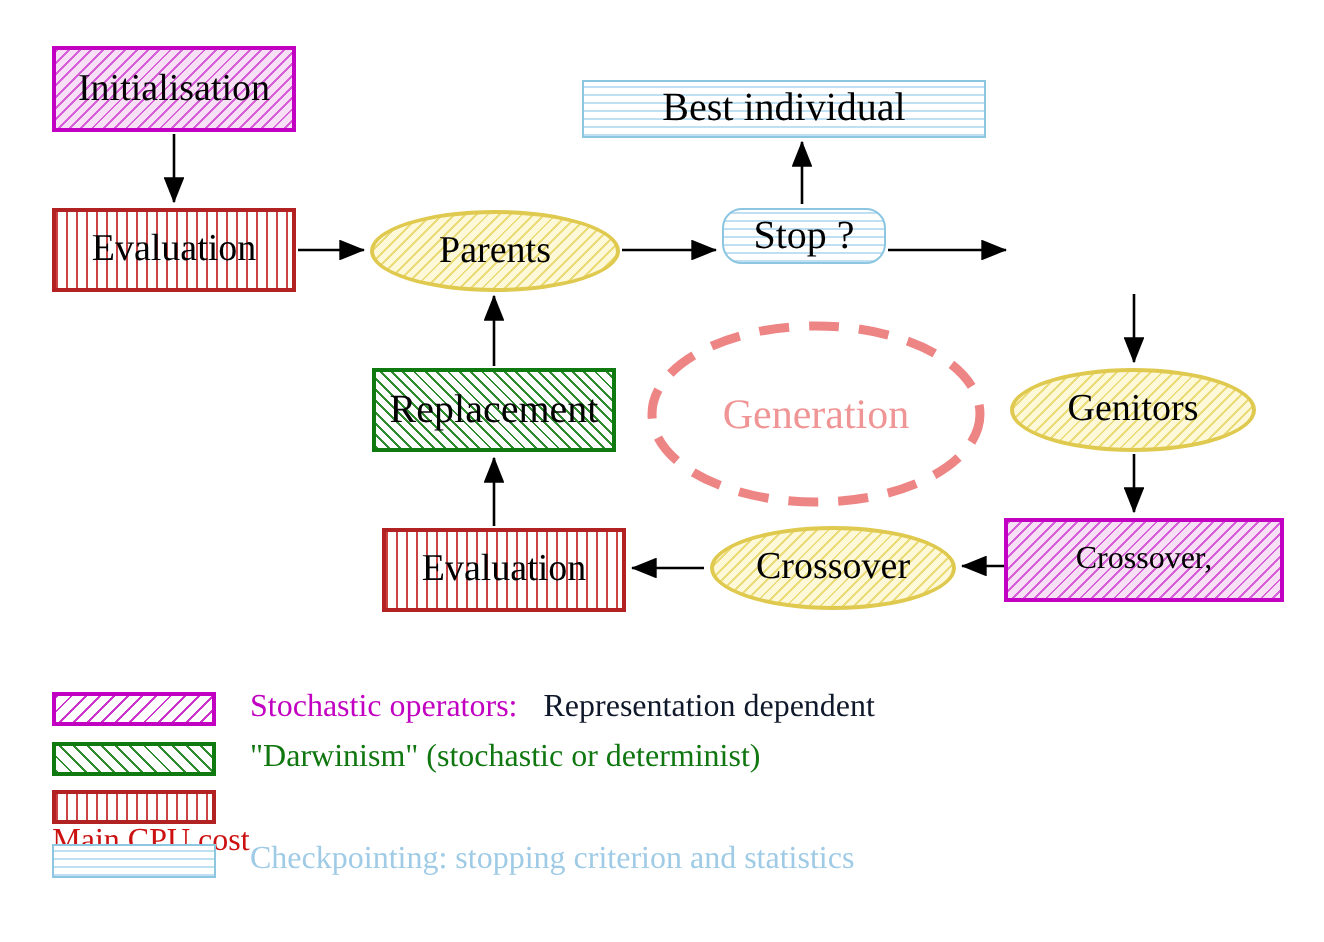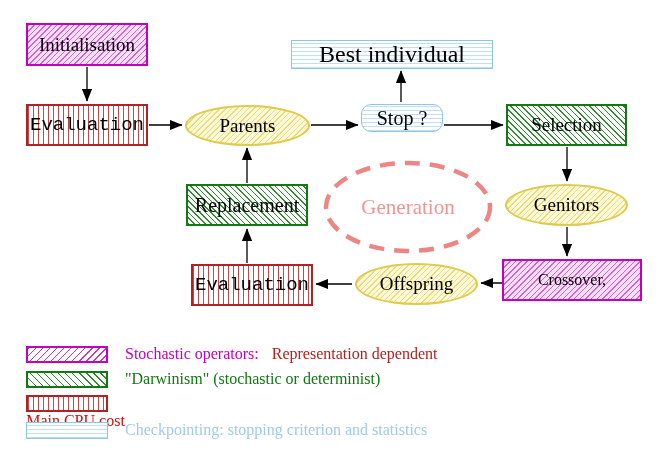--- a/index.html
+++ b/index.html
@@ -34,21 +34,20 @@
     background: repeating-linear-gradient(135deg, #d75fd7 0, #d75fd7 1px, #f7e0f5 1px, #f7e0f5 4px);
     font-family: Liberation Serif, serif;
   }
   .hatch-green {
     border: 2px solid #0f7a0f;
     background: repeating-linear-gradient(45deg, #2e8b2e 0, #2e8b2e 1px, #ffffff 1px, #ffffff 4px);
   }
   .lines-red {
     border: 2px solid #b22222;
     background: repeating-linear-gradient(90deg, #cc4343 0, #cc4343 1px, #ffffff 1px, #ffffff 5px);
-    font-family: Liberation Mono, monospace;
   }
   .lines-cyan {
     border: 1px solid #8cc6e0;
     background: repeating-linear-gradient(0deg, #bfe0f2 0, #bfe0f2 1px, #ffffff 1px, #ffffff 4px);
   }
   .ellipse-yellow {
     border: 2px solid #dfc94e;
     border-radius: 50%;
     background: repeating-linear-gradient(135deg, #ecdb79 0, #ecdb79 1px, #fdf8d8 1px, #fdf8d8 4px);
   }
@@ -87,21 +86,21 @@
   }
   .sw-red {
     border: 2px solid #b22222;
     background: repeating-linear-gradient(90deg, #cc4343 0, #cc4343 1px, #ffffff 1px, #ffffff 5px);
   }
   .sw-cyan {
     border: 1px solid #8cc6e0;
     background: repeating-linear-gradient(0deg, #bfe0f2 0, #bfe0f2 1px, #ffffff 1px, #ffffff 4px);
   }
   .t-magenta { color: #c200c2; }
-  .t-yellow  { color: #b91c1c; margin-left: 13px; }
+  .t-yellow  { color: #0f172a; margin-left: 13px; }
   .t-green   { color: #107710; }
   .t-red     { color: #cc1111; }
   .t-cyan    { color: #9fcbe6; }
 </style>
 </head>
 <body>
 
 <div class="canvas">
 
   <svg class="arrows" viewBox="0 0 662 471" xmlns="http://www.w3.org/2000/svg">
@@ -129,42 +128,39 @@
   </div>
 
   <div class="node lines-red" style="left:26px; top:104px; width:122px; height:42px;">
     <span>Evaluation</span>
   </div>
 
   <div class="node ellipse-yellow" style="left:185px; top:105px; width:125px; height:41px;">
     <span>Parents</span>
   </div>
 
-  <div class="node lines-cyan" style="left:291px; top:40px; width:202px; height:29px; font-size:24px;">
+  <div class="node lines-cyan" style="left:291px; top:40px; width:202px; height:29px; font-size:20px;">
     <span>Best individual</span>
   </div>
 
   <div class="node lines-cyan rounded" style="left:361px; top:104px; width:82px; height:28px; font-size:20px;">
     <span>Stop ?</span>
   </div>
 
-  <div class="node hatch-green" style="left:506px; top:104px; width:121px; height:42px;">
-    <span>Selection</span>
-  </div>
 
   <div class="node ellipse-yellow" style="left:505px; top:184px; width:123px; height:42px;">
     <span>Genitors</span>
   </div>
 
   <div class="node hatch-magenta two-line" style="left:502px; top:259px; width:140px; height:42px;">
     <span>Crossover,</span>
   </div>
 
   <div class="node ellipse-yellow" style="left:355px; top:263px; width:123px; height:42px;">
-    <span>Offspring</span>
+    <span>Crossover</span>
   </div>
 
   <div class="node lines-red" style="left:191px; top:264px; width:122px; height:42px;">
     <span>Evaluation</span>
   </div>
 
   <div class="node hatch-green" style="left:186px; top:184px; width:122px; height:42px; font-size:20px;">
     <span>Replacement</span>
   </div>
 

